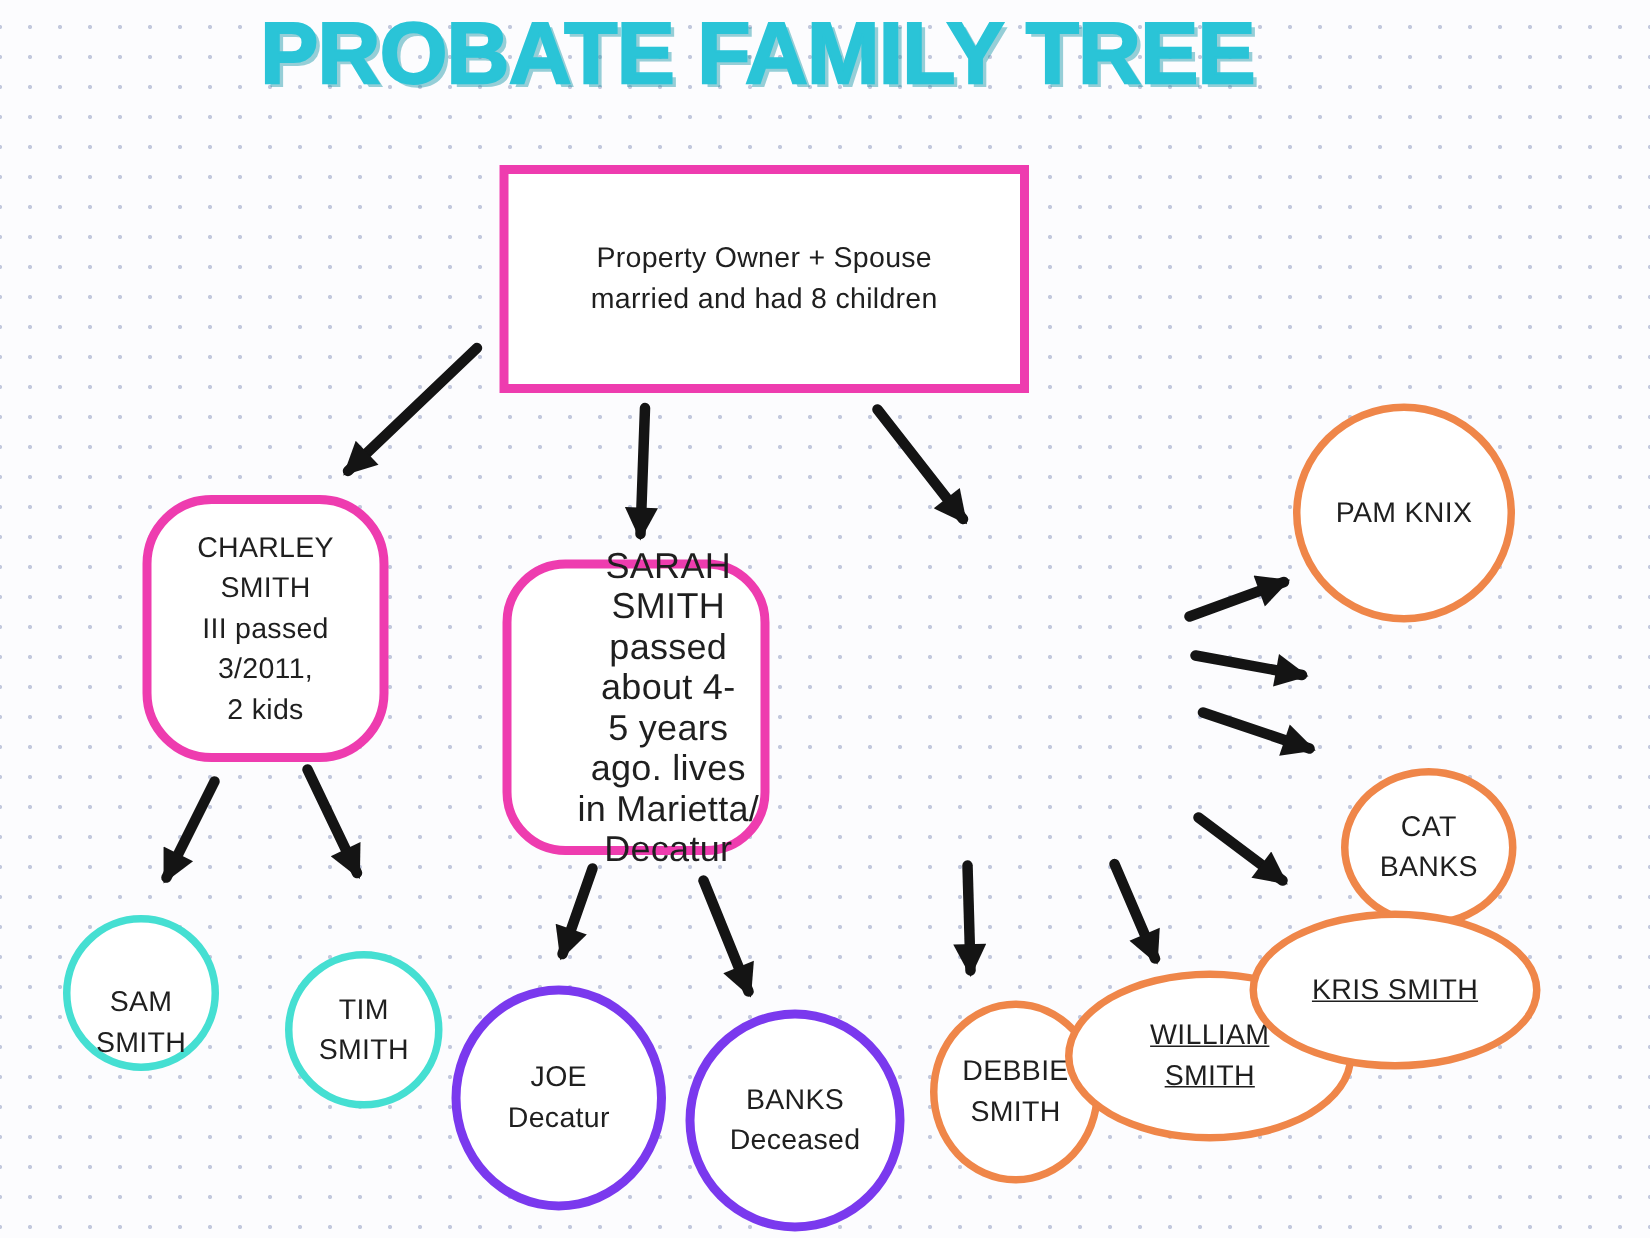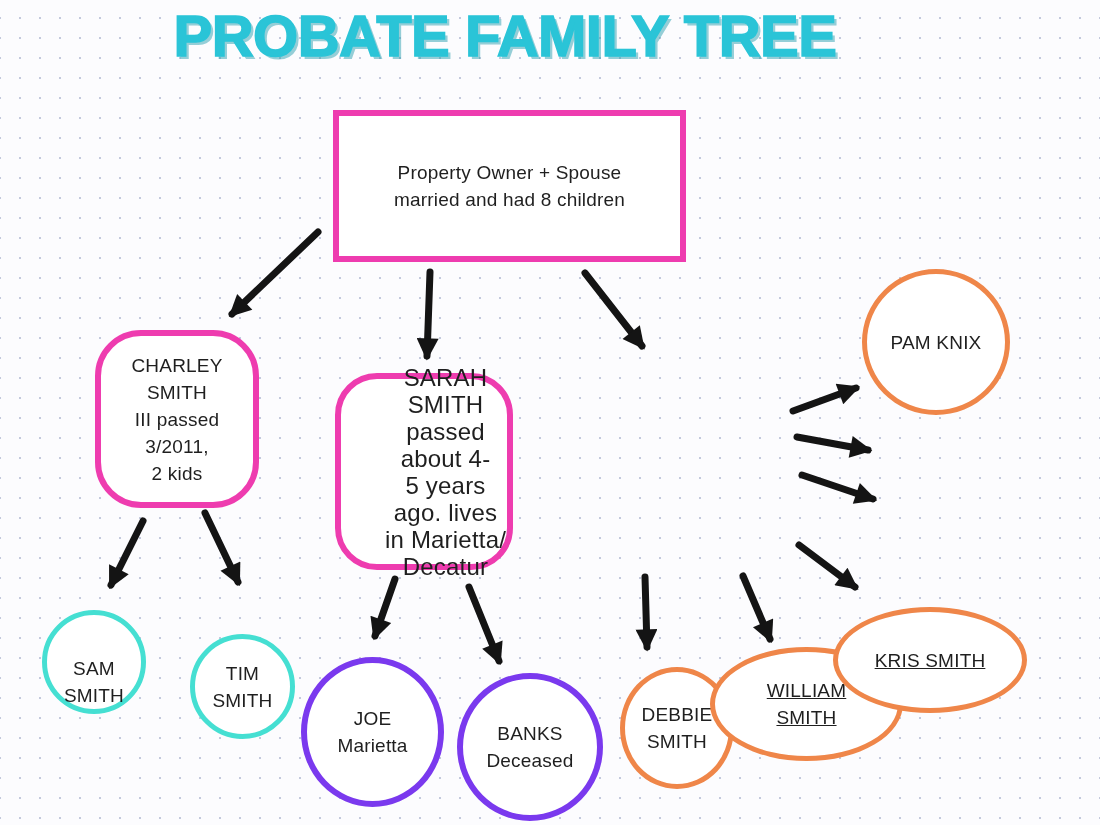--- a/index.html
+++ b/index.html
@@ -109,21 +109,21 @@
 SMITH</span>
   </div>
 
   <div id="n-tim" class="node round cyan-border">
     <span>TIM
 SMITH</span>
   </div>
 
   <div id="n-joe" class="node round purple-border">
     <span>JOE
-Marietta</span>
+Decatur</span>
   </div>
 
   <div id="n-rick" class="node round purple-border">
     <span>BANKS
 Deceased</span>
   </div>
 
   <div id="n-keith" class="node round orange-border">
     <span>DEBBIE
 SMITH</span>
@@ -131,19 +131,23 @@
 
   <div id="n-william" class="node round orange-border">
     <span>WILLIAM
 SMITH</span>
   </div>
 
   <div id="n-kris" class="node round orange-border">
     <span>KRIS SMITH</span>
   </div>
 
+  <div id="n-cat" class="node round orange-border">
+    <span>CAT
+BANKS</span>
+  </div>
 
 
   <div id="n-pam" class="node round orange-border">
     <span>PAM KNIX</span>
   </div>
 
 </div>
 
 </body></html>

